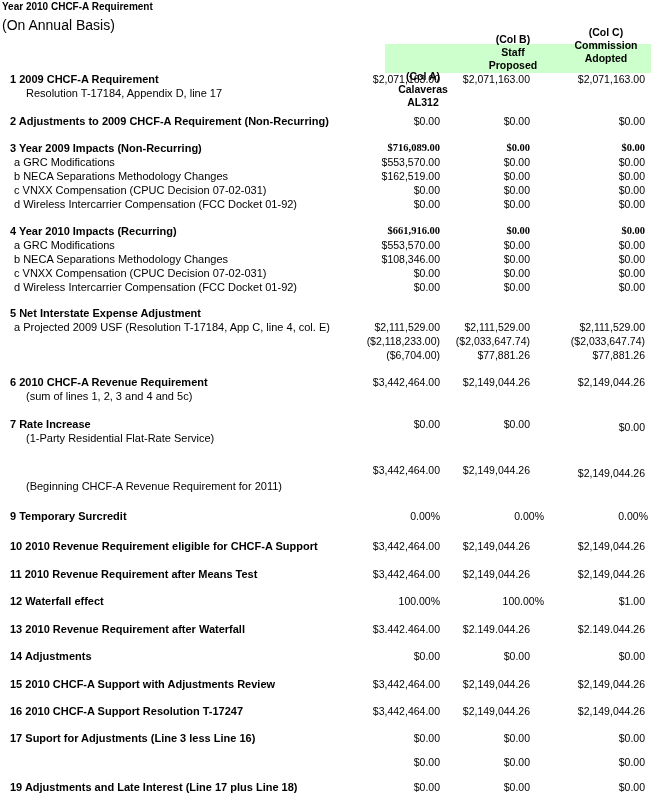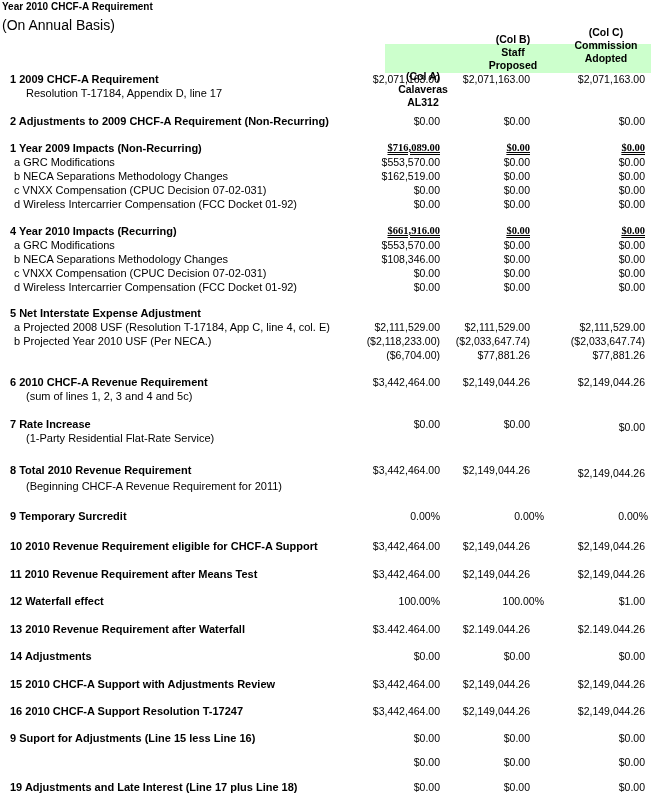--- a/index.html
+++ b/index.html
@@ -14,21 +14,21 @@
   .colhdr .u { }
   .row { position: absolute; left: 0; width: 534px; height: 14px; line-height: 14px; }
   .lbl { position: absolute; left: 10px; white-space: nowrap; }
   .lbl.bold { font-weight: bold; }
   .lbl.sub { left: 14px; }
   .lbl.note { left: 26px; }
   .val { position: absolute; width: 100px; text-align: right; white-space: nowrap; font-size: 10.5px; }
   .v0 { left: 340px; }
   .v1 { left: 430px; }
   .v2 { left: 545px; }
-  .val.tot { font-weight: bold; font-family: "Liberation Serif", serif; text-decoration: underline; text-decoration-style: double; }
+  .val.tot { font-weight: bold; font-family: "Liberation Serif", serif; text-decoration-style: double; }
 </style>
 </head>
 <body>
 
 <div class="title">Year 2010 CHCF-A Requirement</div>
 <div class="subtitle">(On Annual Basis)</div>
 
 <div class="hdr-band"></div>
 <div class="colhdr" style="left:380px;top:33px;margin-top:37px;">
   <div>(Col A)</div>
@@ -56,21 +56,21 @@
   <span class="lbl note">Resolution T-17184, Appendix D, line 17</span>
 </div>
 <div class="row" style="top:114px">
   <span class="lbl bold">2  Adjustments to 2009 CHCF-A Requirement (Non-Recurring)</span>
   <span class="val v0">$0.00</span>
   <span class="val v1">$0.00</span>
   <span class="val v2">$0.00</span>
 </div>
 
 <div class="row" style="top:141px">
-  <span class="lbl bold">1  Year 2009 Impacts (Non-Recurring)</span>
+  <span class="lbl bold">3  Year 2009 Impacts (Non-Recurring)</span>
   <span class="val v0 tot">$716,089.00</span>
   <span class="val v1 tot">$0.00</span>
   <span class="val v2 tot">$0.00</span>
 </div>
 <div class="row" style="top:155px">
   <span class="lbl sub">a  GRC Modifications</span>
   <span class="val v0">$553,570.00</span>
   <span class="val v1">$0.00</span>
   <span class="val v2">$0.00</span>
 </div>
@@ -121,27 +121,26 @@
   <span class="lbl sub">d  Wireless Intercarrier Compensation (FCC Docket 01-92)</span>
   <span class="val v0">$0.00</span>
   <span class="val v1">$0.00</span>
   <span class="val v2">$0.00</span>
 </div>
 
 <div class="row" style="top:306px">
   <span class="lbl bold">5  Net Interstate Expense Adjustment</span>
 </div>
 <div class="row" style="top:320px">
-  <span class="lbl sub">a  Projected 2008 USF (Resolution T-17184, App C, line 4, col. E)</span>
+  <span class="lbl sub">a  Projected 2009 USF (Resolution T-17184, App C, line 4, col. E)</span>
   <span class="val v0">$2,111,529.00</span>
   <span class="val v1">$2,111,529.00</span>
   <span class="val v2">$2,111,529.00</span>
 </div>
 <div class="row" style="top:334px">
-  <span class="lbl sub">b  Projected Year 2010 USF (Per NECA.)</span>
   <span class="val v0">($2,118,233.00)</span>
   <span class="val v1">($2,033,647.74)</span>
   <span class="val v2">($2,033,647.74)</span>
 </div>
 <div class="row" style="top:348px">
   <span class="val v0">($6,704.00)</span>
   <span class="val v1">$77,881.26</span>
   <span class="val v2">$77,881.26</span>
 </div>
 
@@ -159,21 +158,20 @@
   <span class="lbl bold">7  Rate Increase</span>
   <span class="val v0">$0.00</span>
   <span class="val v1">$0.00</span>
   <span class="val v2" style="top:3px">$0.00</span>
 </div>
 <div class="row" style="top:431px">
   <span class="lbl note">(1-Party Residential Flat-Rate Service)</span>
 </div>
 
 <div class="row" style="top:463px">
-  <span class="lbl bold">8  Total 2010 Revenue Requirement</span>
   <span class="val v0">$3,442,464.00</span>
   <span class="val v1">$2,149,044.26</span>
   <span class="val v2" style="top:3px">$2,149,044.26</span>
 </div>
 <div class="row" style="top:479px">
   <span class="lbl note">(Beginning CHCF-A Revenue Requirement for 2011)</span>
 </div>
 
 <div class="row" style="top:509px">
   <span class="lbl bold">9  Temporary Surcredit</span>
@@ -218,21 +216,21 @@
   <span class="val v1">$2,149,044.26</span>
   <span class="val v2">$2,149,044.26</span>
 </div>
 <div class="row" style="top:704px">
   <span class="lbl bold">16  2010 CHCF-A Support Resolution T-17247</span>
   <span class="val v0">$3,442,464.00</span>
   <span class="val v1">$2,149,044.26</span>
   <span class="val v2">$2,149,044.26</span>
 </div>
 <div class="row" style="top:731px">
-  <span class="lbl bold">9  Suport for Adjustments (Line 15 less Line 16)</span>
+  <span class="lbl bold">17  Suport for Adjustments (Line 3 less Line 16)</span>
   <span class="val v0">$0.00</span>
   <span class="val v1">$0.00</span>
   <span class="val v2">$0.00</span>
 </div>
 <div class="row" style="top:755px">
   <span class="val v0">$0.00</span>
   <span class="val v1">$0.00</span>
   <span class="val v2">$0.00</span>
 </div>
 <div class="row" style="top:780px">

